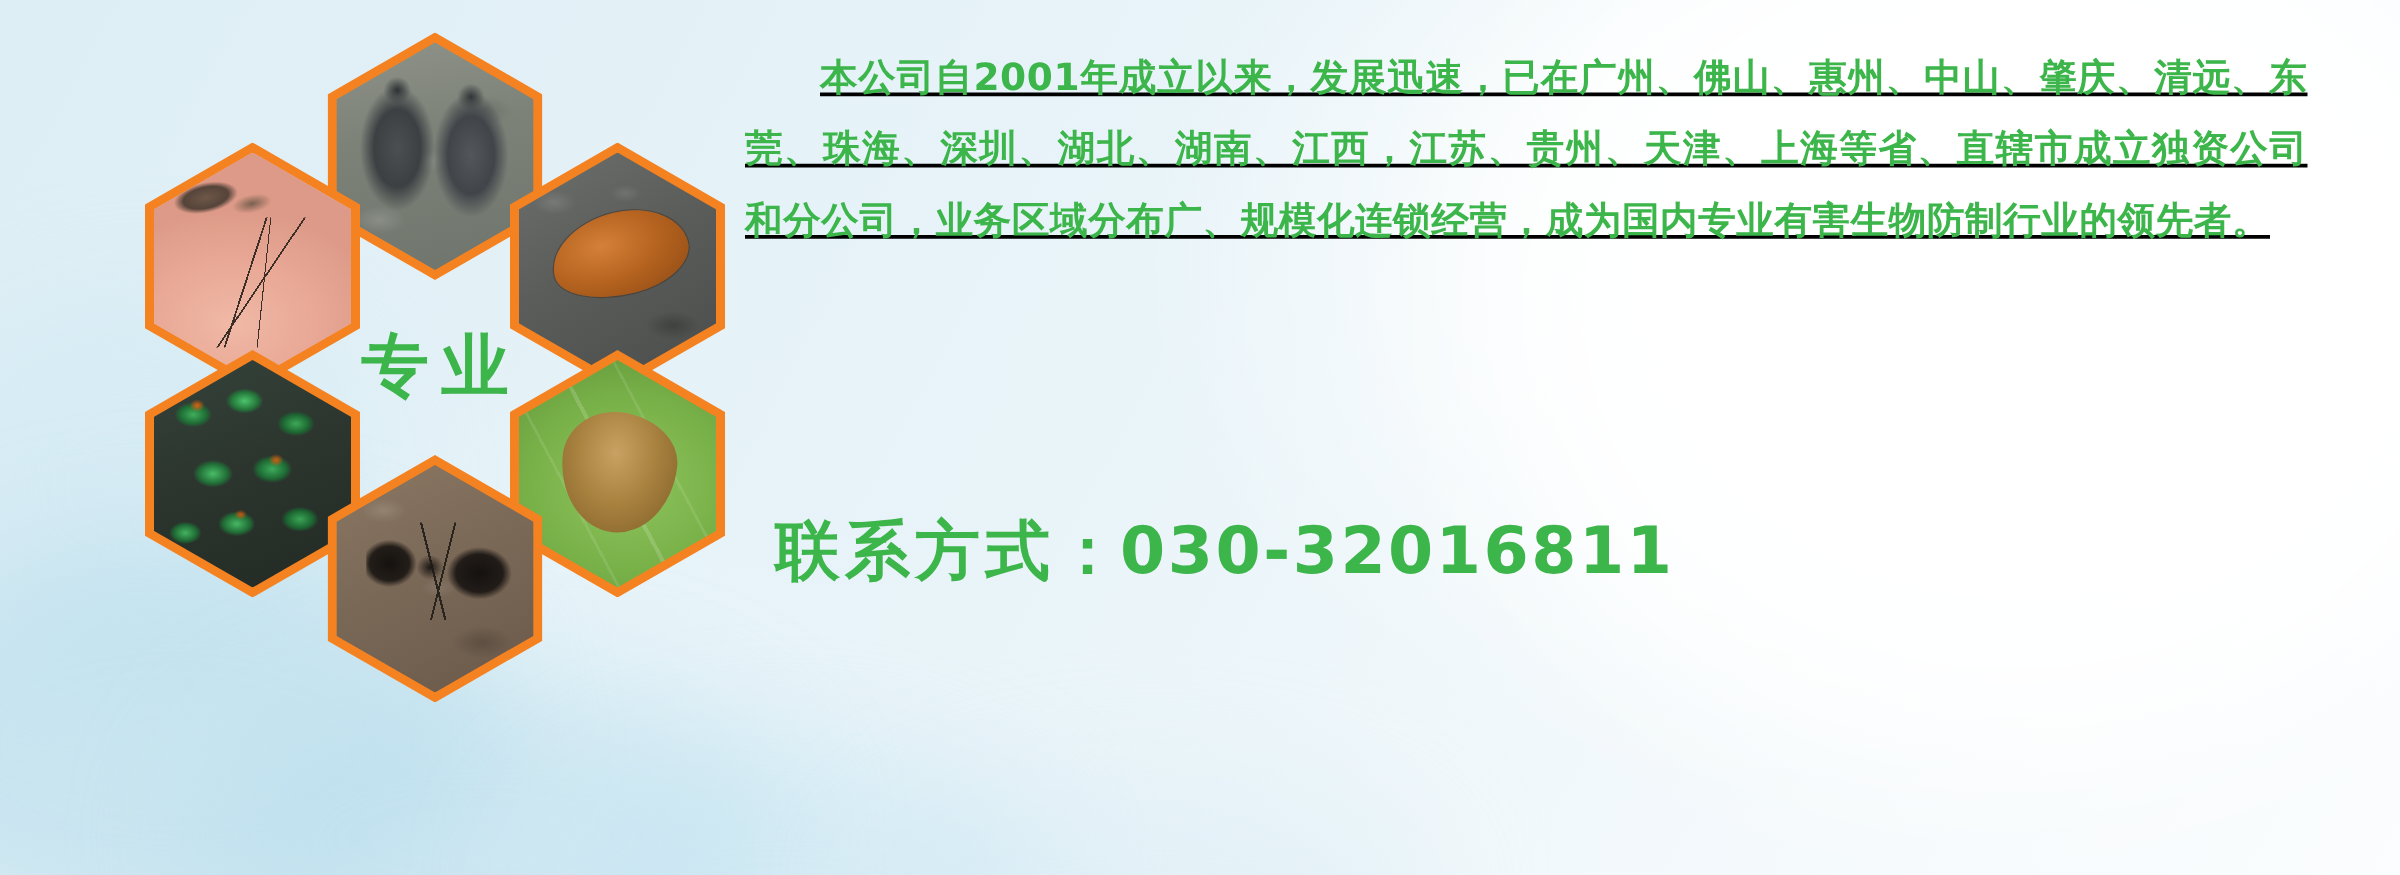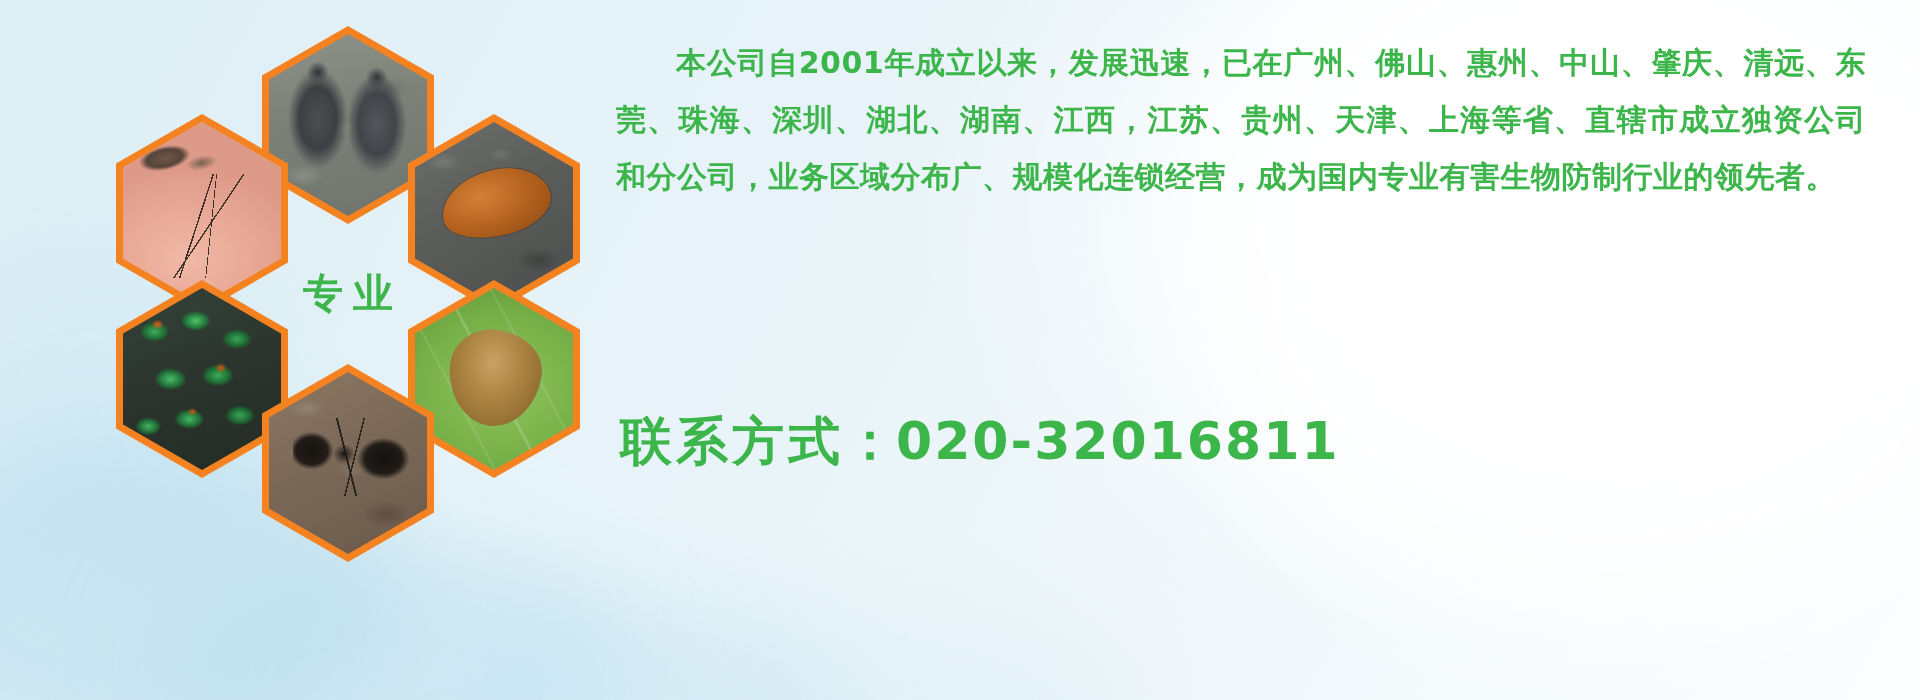--- a/index.html
+++ b/index.html
@@ -222,35 +222,36 @@
     height: 198px;
     display: flex;
     flex-direction: column;
     align-items: center;
     justify-content: center;
     gap: 6px;
     z-index: 5;
   }
   .slogan-char {
     font-family: "DejaVu Sans", "Liberation Sans", sans-serif;
-    font-size: 40px;
+    font-size: 54px;
     font-weight: bold;
     color: #3cb54a;
     letter-spacing: 10px;
     text-indent: 10px;
     line-height: 1.05;
     white-space: nowrap;
   }
 
   
   #copy-block {
     position: absolute;
-    left: 616px;
+    left: 596px;
     top: 34px;
     width: 1280px;
+    text-decoration: underline;
   }
   #about-paragraph {
     margin: 0;
     color: #3cb54a;
     font-family: "DejaVu Sans", "Liberation Sans", sans-serif;
     font-size: 30px;
     font-weight: bold;
     line-height: 57px;
     text-indent: 60px;
     letter-spacing: 0.5px;
@@ -334,17 +335,17 @@
     </div>
 
   </div>
 
   <div id="copy-block">
     <p id="about-paragraph">本公司自2001年成立以来，发展迅速，已在广州、佛山、惠州、中山、肇庆、清远、东莞、珠海、深圳、湖北、湖南、江西，江苏、贵州、天津、上海等省、直辖市成立独资公司和分公司，业务区域分布广、规模化连锁经营，成为国内专业有害生物防制行业的领先者。</p>
   </div>
 
   <div id="contact-block">
     <div class="contact-line">
-      <span class="contact-label">联系方式</span><span class="contact-colon">：</span><span>020-32016811</span>
+      <span class="contact-label">联系方式</span><span class="contact-colon">：</span><span>030-32016811</span>
     </div>
   </div>
 
 </div>
 
 </body></html>

